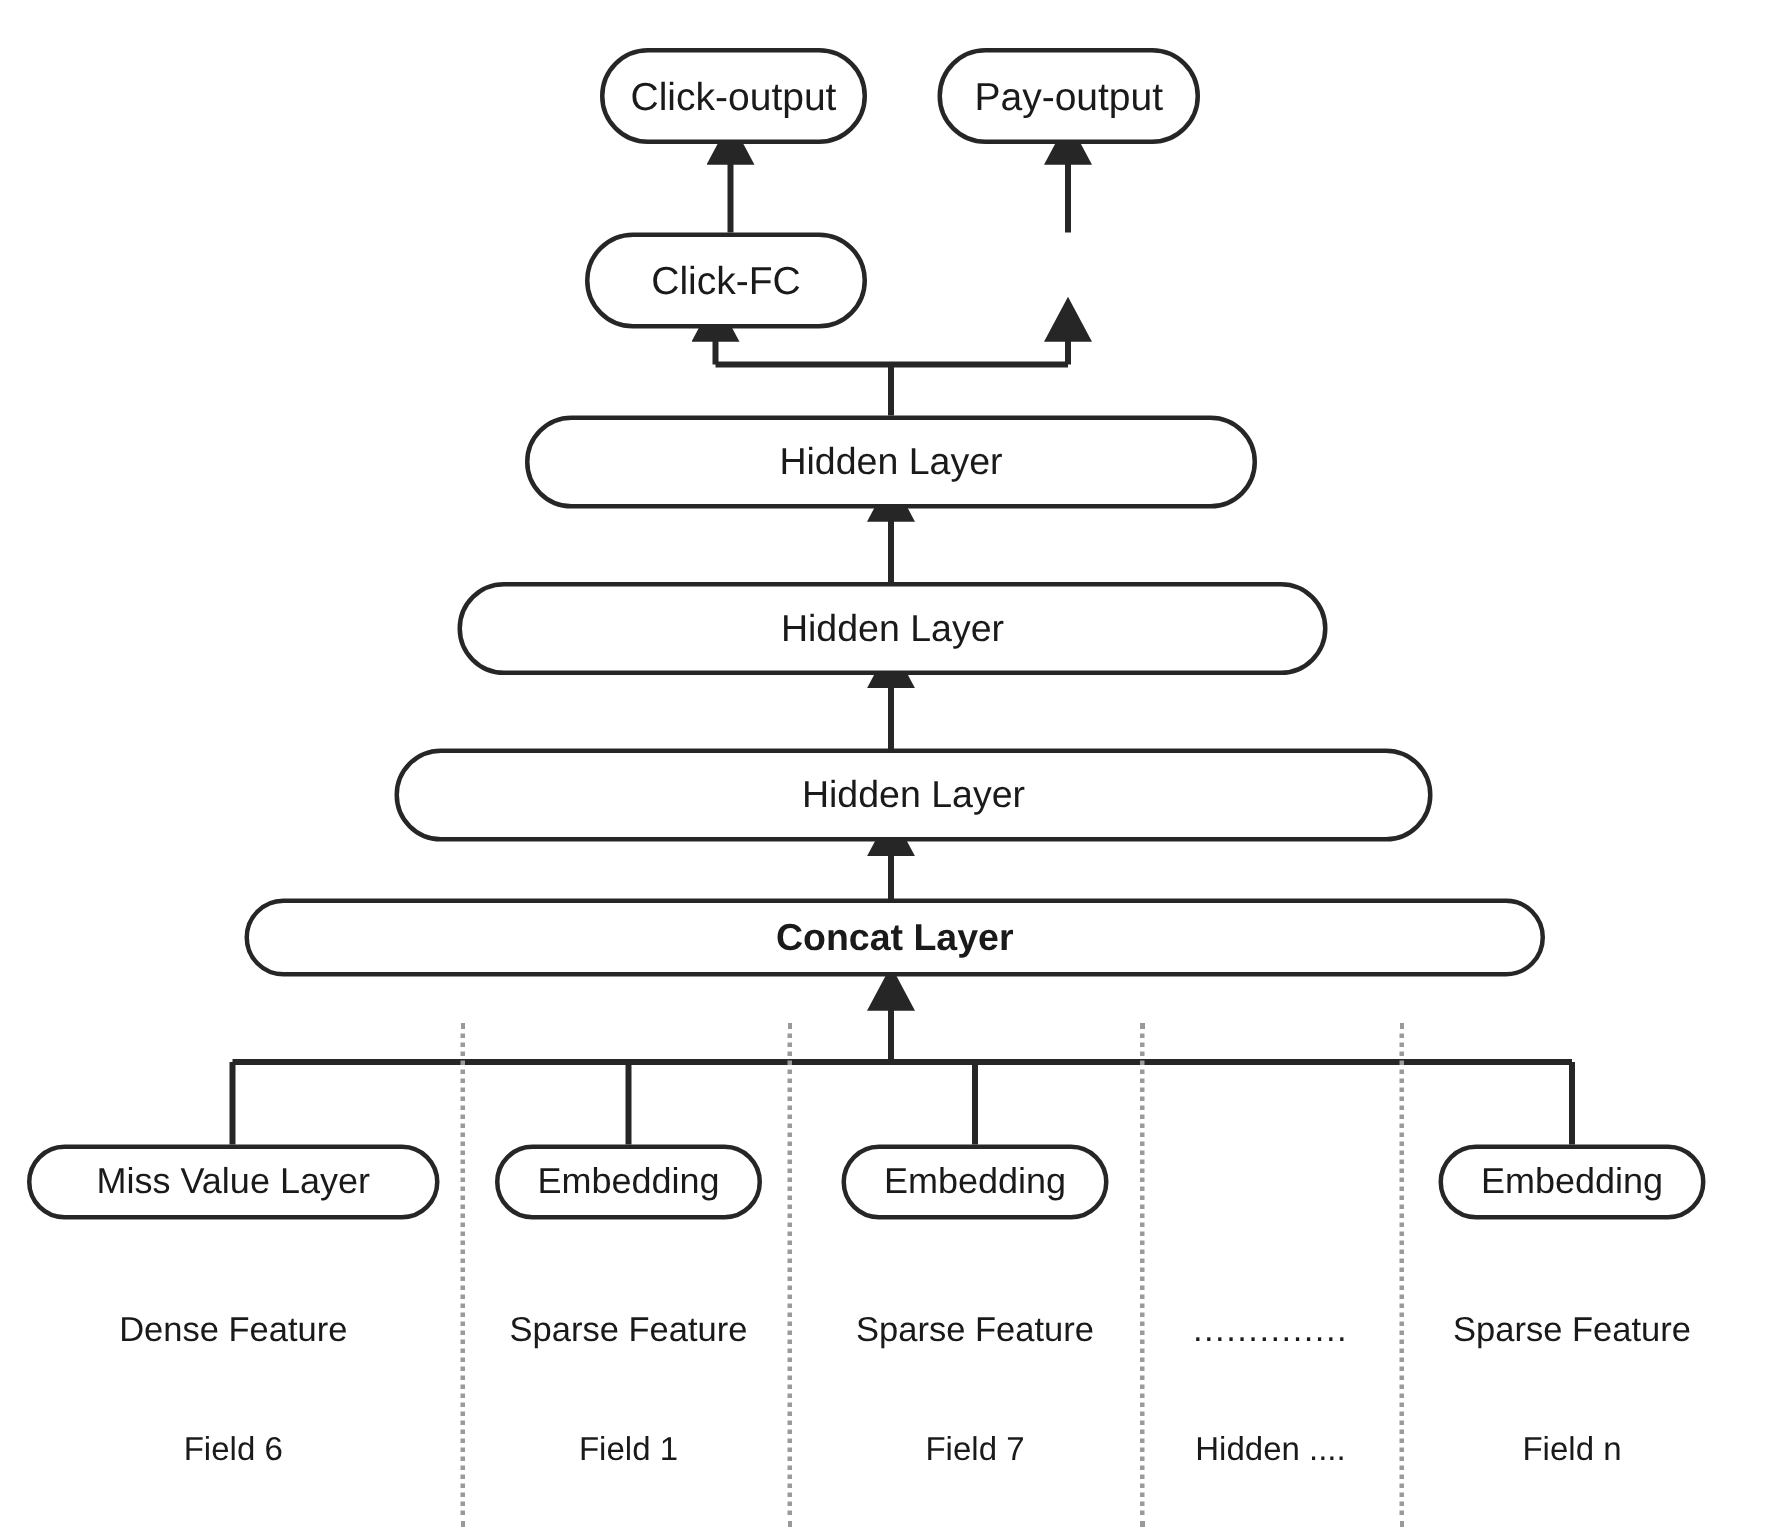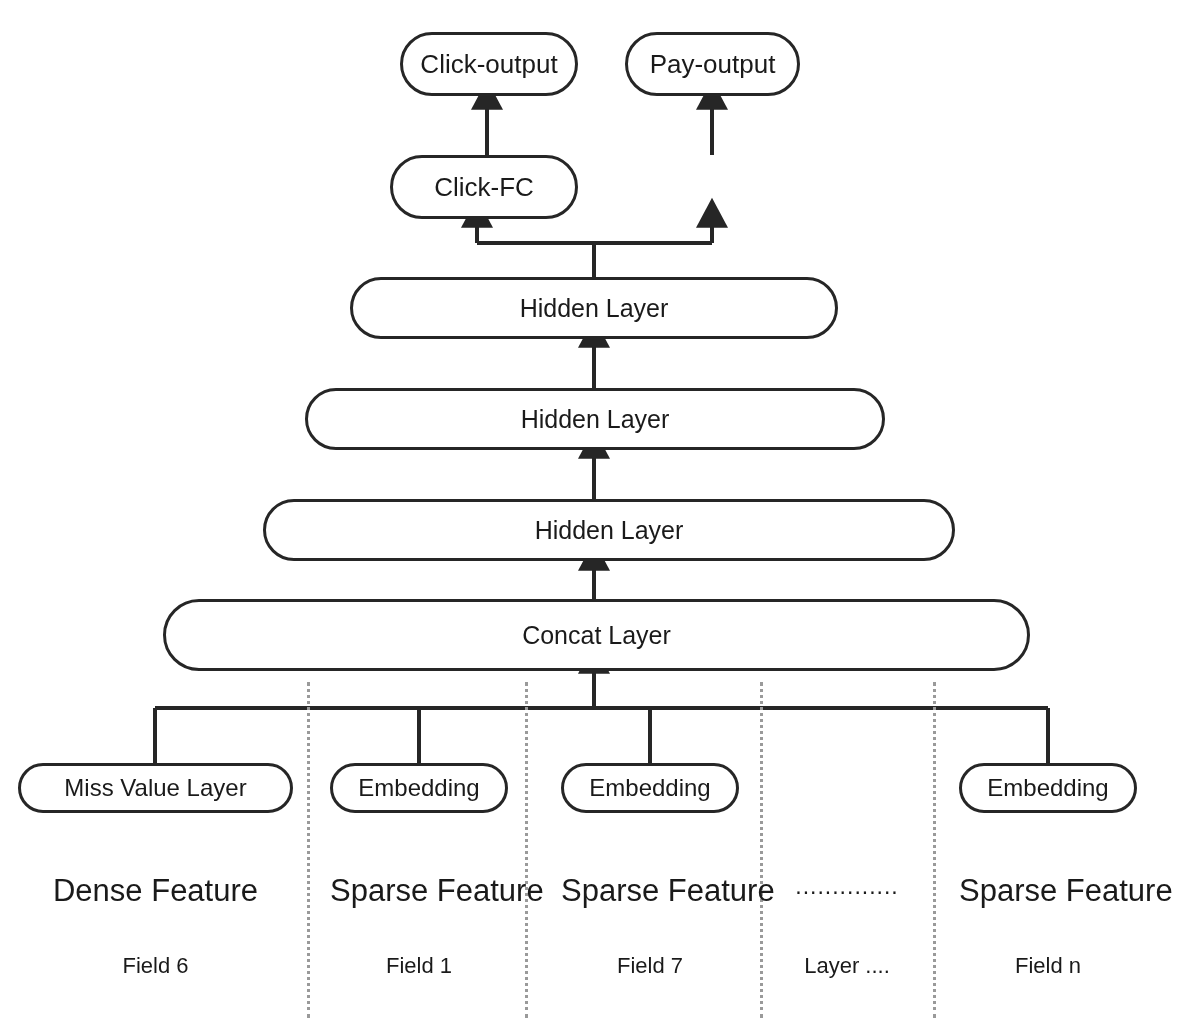--- a/index.html
+++ b/index.html
@@ -47,21 +47,21 @@
   }
 
   
   .cap{
     position:absolute;
     text-align:center;
     color:#1a1a1a;
     z-index:3;
     white-space:nowrap;
   }
-  .cap-feature{font-size:31px;}
+  .cap-feature{font-size:23px;}
   .cap-field{font-size:22px;}
   .dots{font-size:23px;letter-spacing:1px;}
 </style>
 </head>
 <body>
 
 <div id="diagram">
 
   <svg id="wires" viewBox="0 0 1182 1018" xmlns="http://www.w3.org/2000/svg">
     <defs>
@@ -115,21 +115,21 @@
 
   <div class="node bar f25" style="left:350px;top:277px;width:488px;height:62px;">
     <span class="lbl">Hidden Layer</span>
   </div>
   <div class="node bar f25" style="left:305px;top:388px;width:580px;height:62px;">
     <span class="lbl">Hidden Layer</span>
   </div>
   <div class="node bar f25" style="left:263px;top:499px;width:692px;height:62px;">
     <span class="lbl">Hidden Layer</span>
   </div>
-  <div class="node bar f25" style="left:163px;top:599px;width:867px;height:72px;">
+  <div class="node bar f25" style="left:163px;top:599px;width:867px;height:52px;font-weight:bold;">
     <span class="lbl">Concat Layer</span>
   </div>
 
   <div class="node pill f24" style="left:18px;top:763px;width:275px;height:50px;">
     <span class="lbl">Miss Value Layer</span>
   </div>
   <div class="node pill f24" style="left:330px;top:763px;width:178px;height:50px;">
     <span class="lbl">Embedding</span>
   </div>
   <div class="node pill f24" style="left:561px;top:763px;width:178px;height:50px;">
@@ -158,19 +158,19 @@
   <div class="cap cap-field" style="left:18px;top:953px;width:275px;">
     <span>Field 6</span>
   </div>
   <div class="cap cap-field" style="left:330px;top:953px;width:178px;">
     <span>Field 1</span>
   </div>
   <div class="cap cap-field" style="left:561px;top:953px;width:178px;">
     <span>Field 7</span>
   </div>
   <div class="cap cap-field" style="left:762px;top:953px;width:170px;">
-    <span>Layer ....</span>
+    <span>Hidden ....</span>
   </div>
   <div class="cap cap-field" style="left:959px;top:953px;width:178px;">
     <span>Field n</span>
   </div>
 
 </div>
 
 </body></html>

